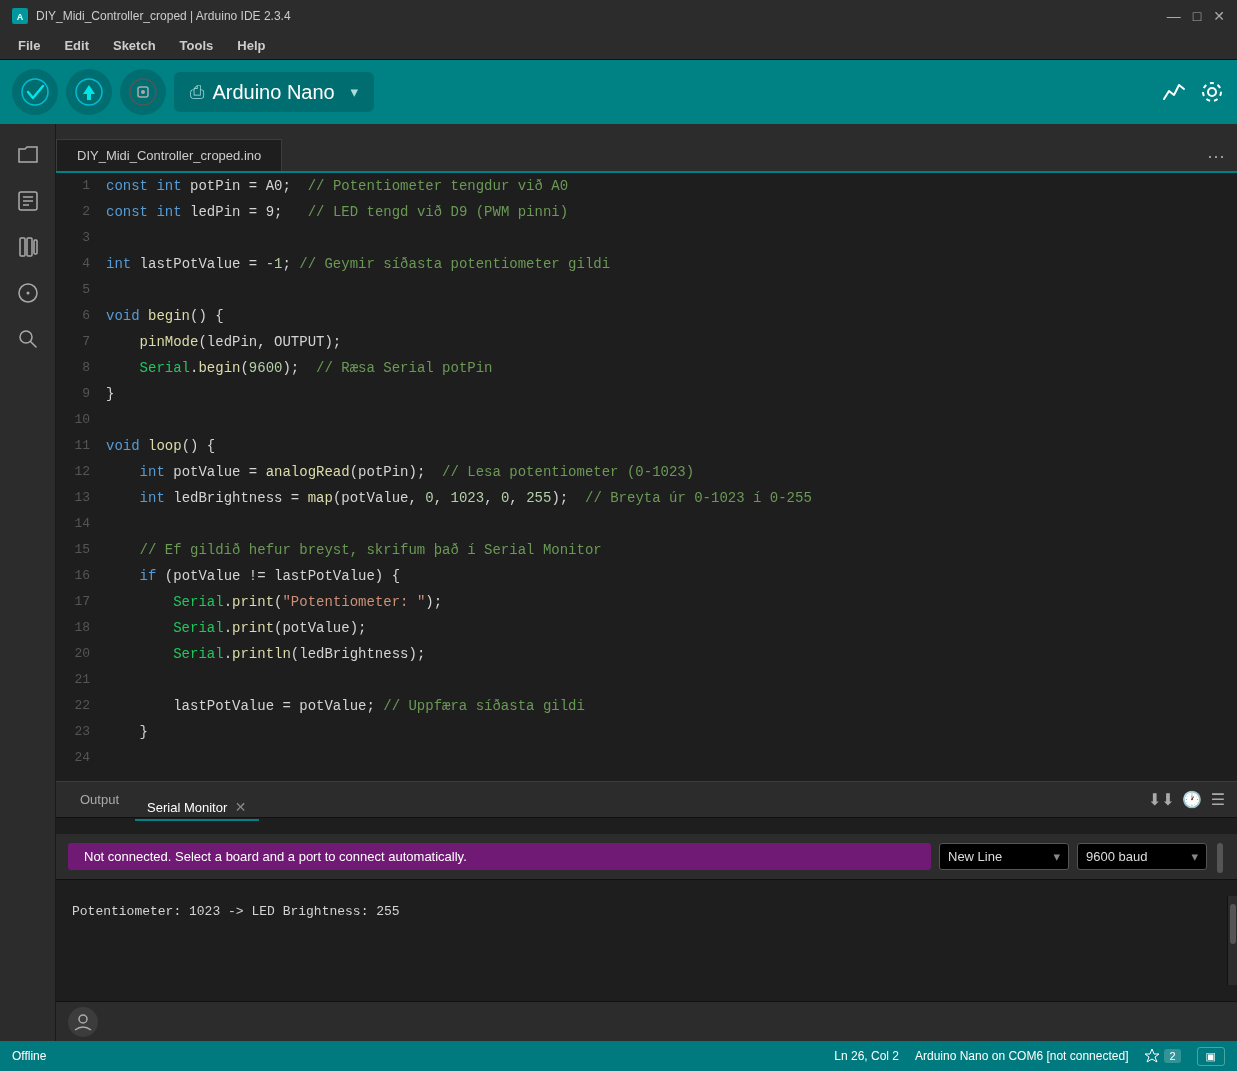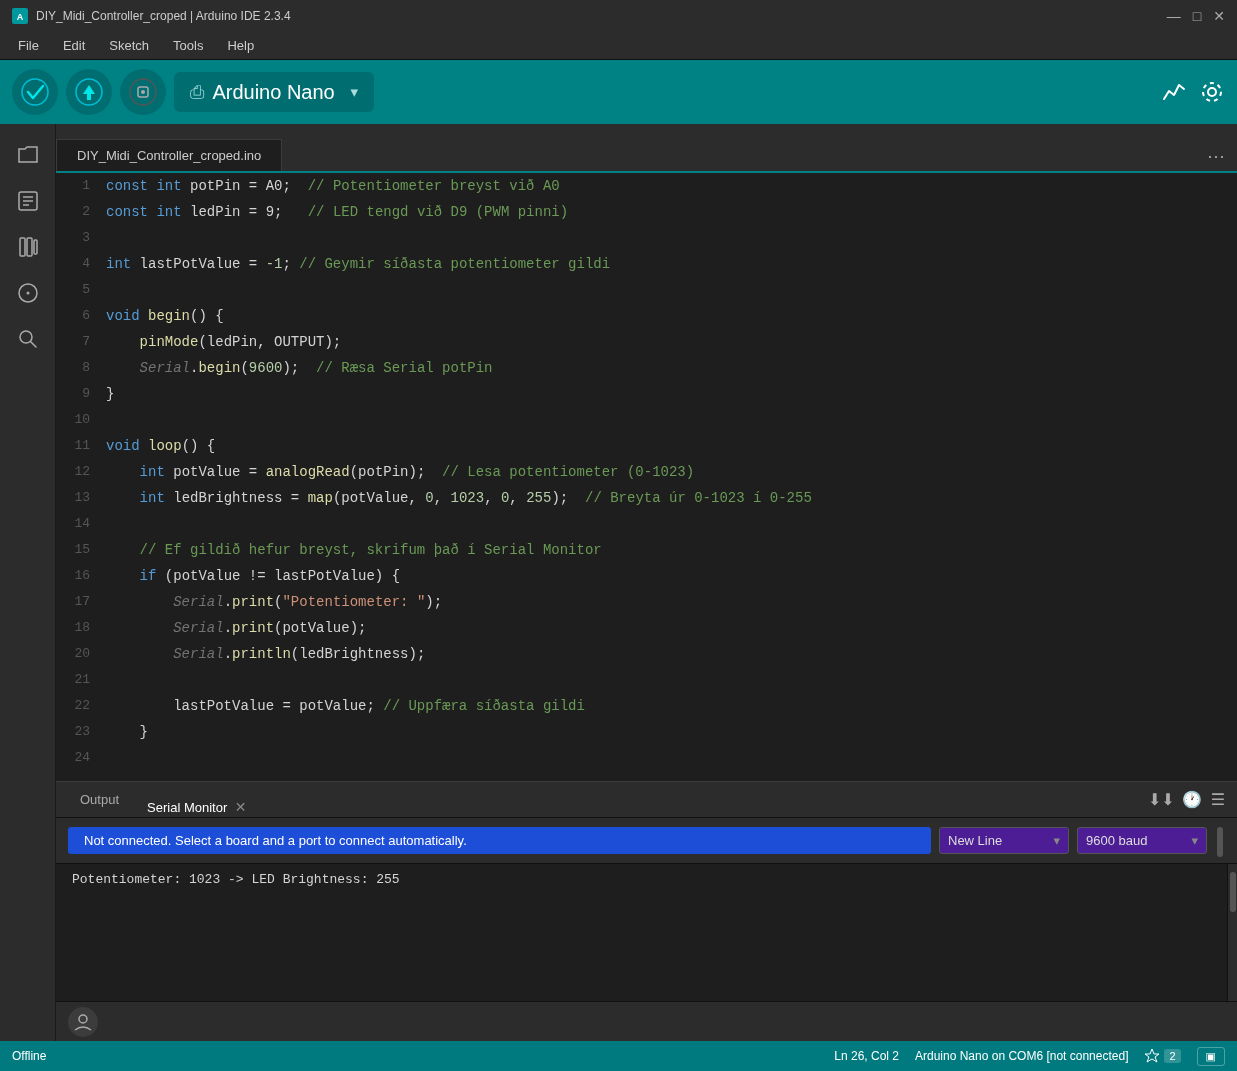--- a/index.html
+++ b/index.html
@@ -23,20 +23,21 @@
 
     
     .menubar {
       background: #2c2c2c;
       height: 28px;
       display: flex;
       align-items: center;
       padding: 0 8px;
       gap: 4px;
       border-bottom: 1px solid #111;
+      font-weight: bold;
     }
     .menu-item {
       padding: 2px 10px;
       font-size: 13px;
       color: #ccc;
       cursor: pointer;
       border-radius: 3px;
     }
 
     
@@ -171,29 +172,30 @@
       flex: 1;
       white-space: pre;
       color: #d4d4d4;
     }
     
     .kw { color: #569cd6; } 
     .fn { color: #dcdcaa; } 
     .str { color: #ce9178; } 
     .num { color: #b5cea8; } 
     .cmt { color: #6a9955; }
-    .cls { color: #737373; font-style: italic; }
+    .cls { color: #22c55e; }
 
     
     .bottom-panel {
       height: 260px;
       background: #1e1e1e;
       border-top: 1px solid #3c3c3c;
       display: flex;
       flex-direction: column;
+      gap: 16px;
     }
     .panel-tabs {
       background: #2c2c2c;
       height: 36px;
       display: flex;
       align-items: center;
       padding: 0 12px;
       gap: 4px;
       border-bottom: 1px solid #111;
     }
@@ -231,29 +233,29 @@
     
     .serial-controls {
       display: flex;
       align-items: center;
       padding: 6px 12px;
       gap: 8px;
       background: #2c2c2c;
       border-bottom: 1px solid #111;
     }
     .serial-status {
-      background: #1d4ed8;
+      background: #701a75;
       color: #fff;
       padding: 6px 16px;
       font-size: 13px;
       flex: 1;
       border-radius: 3px;
     }
     .serial-dropdown {
-      background: #4c1d95;
+      background: #000000;
       border: 1px solid #555;
       color: #ddd;
       padding: 5px 8px;
       font-size: 13px;
       border-radius: 3px;
       display: flex;
       align-items: center;
       gap: 6px;
       cursor: pointer;
       min-width: 130px;
@@ -411,21 +413,21 @@
       <div class="tab">
         <span>DIY_Midi_Controller_croped.ino</span>
       </div>
       <div class="tab-more">···</div>
     </div>
 
     <div class="code-editor">
 
       <div class="code-line">
         <span class="line-num">1</span>
-        <span class="line-content"><span class="kw">const</span> <span class="kw">int</span> potPin = A0;  <span class="cmt">// Potentiometer breyst við A0</span></span>
+        <span class="line-content"><span class="kw">const</span> <span class="kw">int</span> potPin = A0;  <span class="cmt">// Potentiometer tengdur við A0</span></span>
       </div>
 
       <div class="code-line">
         <span class="line-num">2</span>
         <span class="line-content"><span class="kw">const</span> <span class="kw">int</span> ledPin = 9;   <span class="cmt">// LED tengd við D9 (PWM pinni)</span></span>
       </div>
 
       <div class="code-line">
         <span class="line-num">3</span>
         <span class="line-content"></span>

